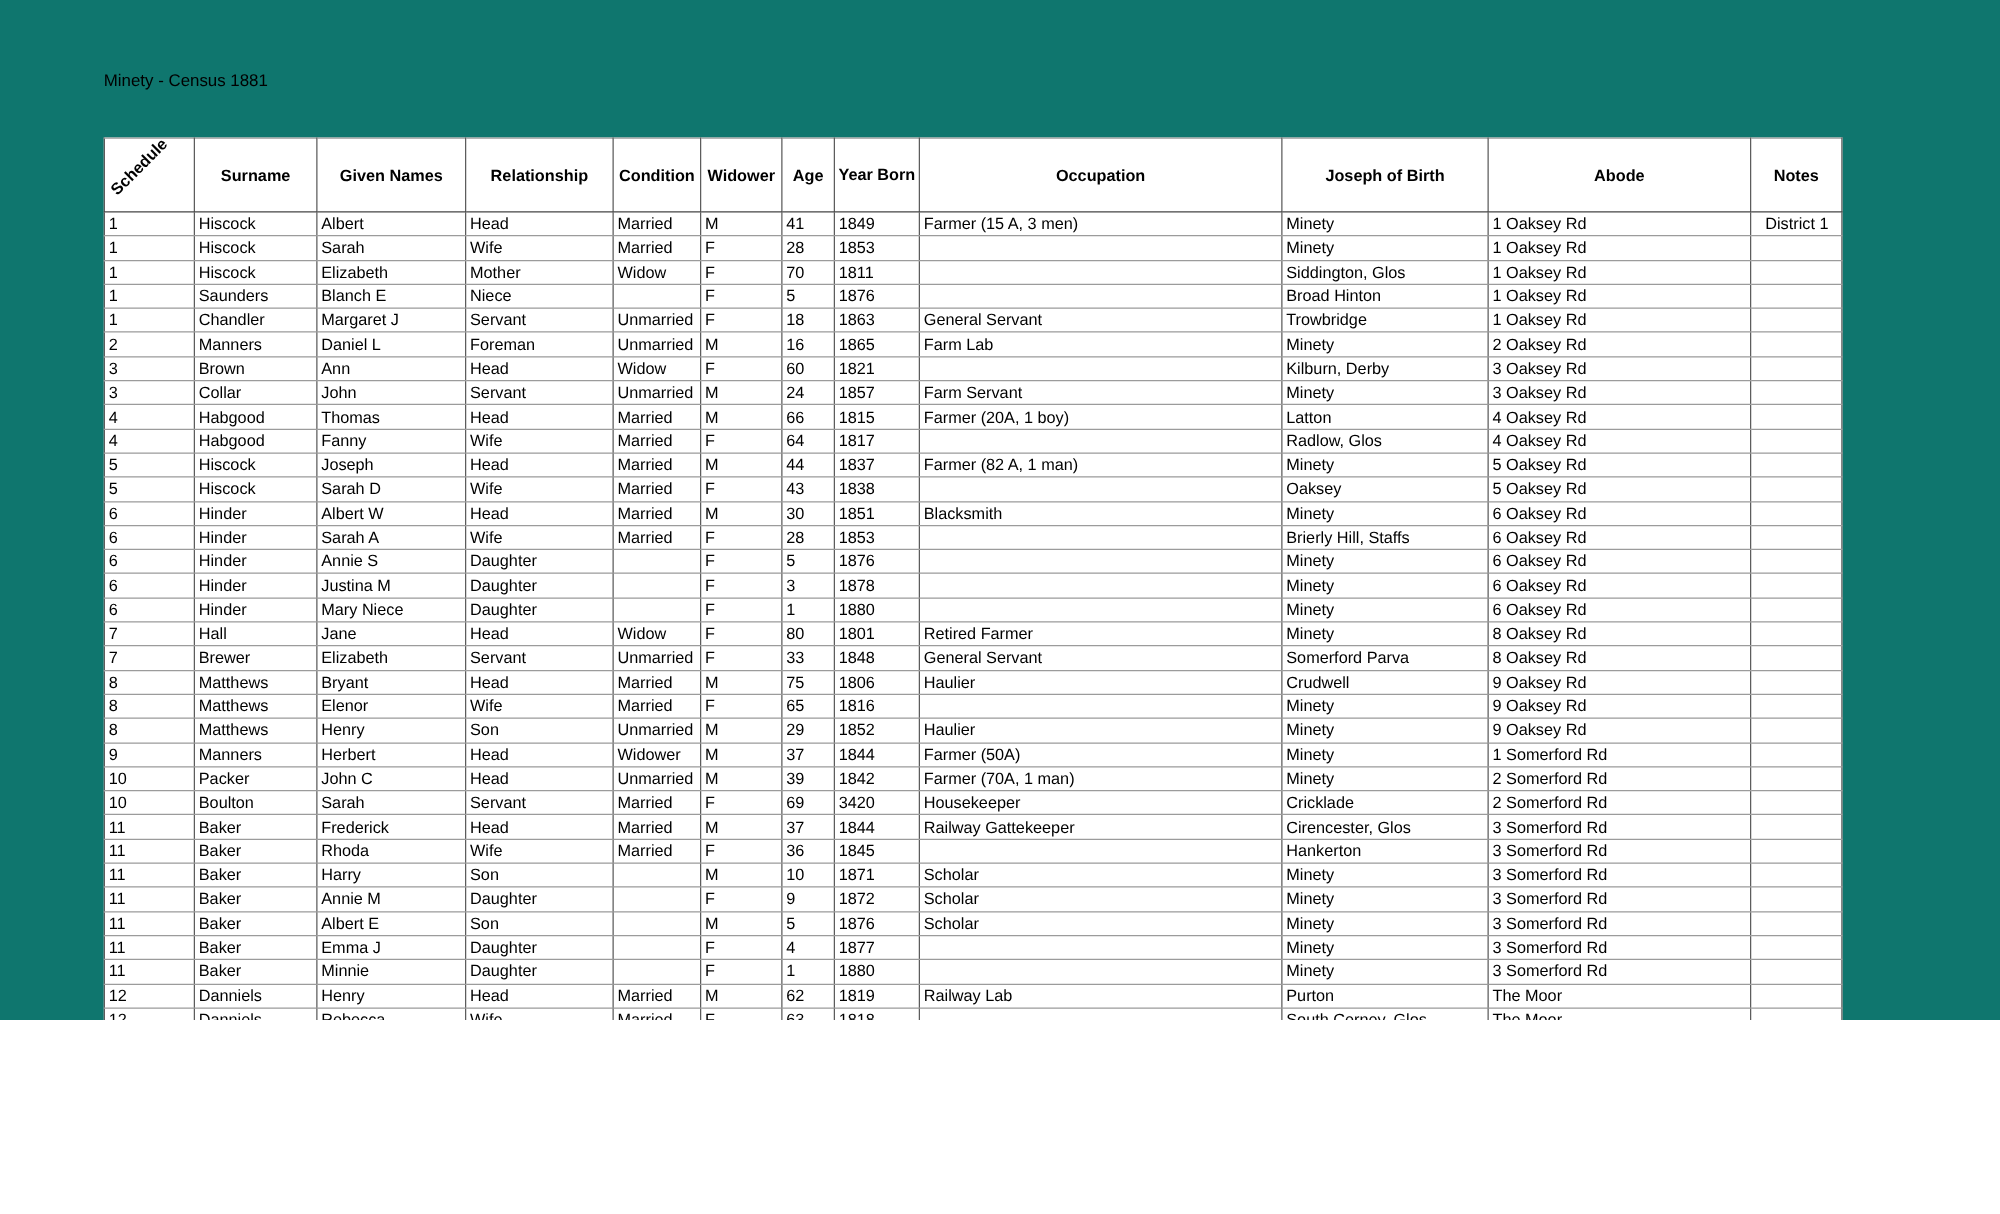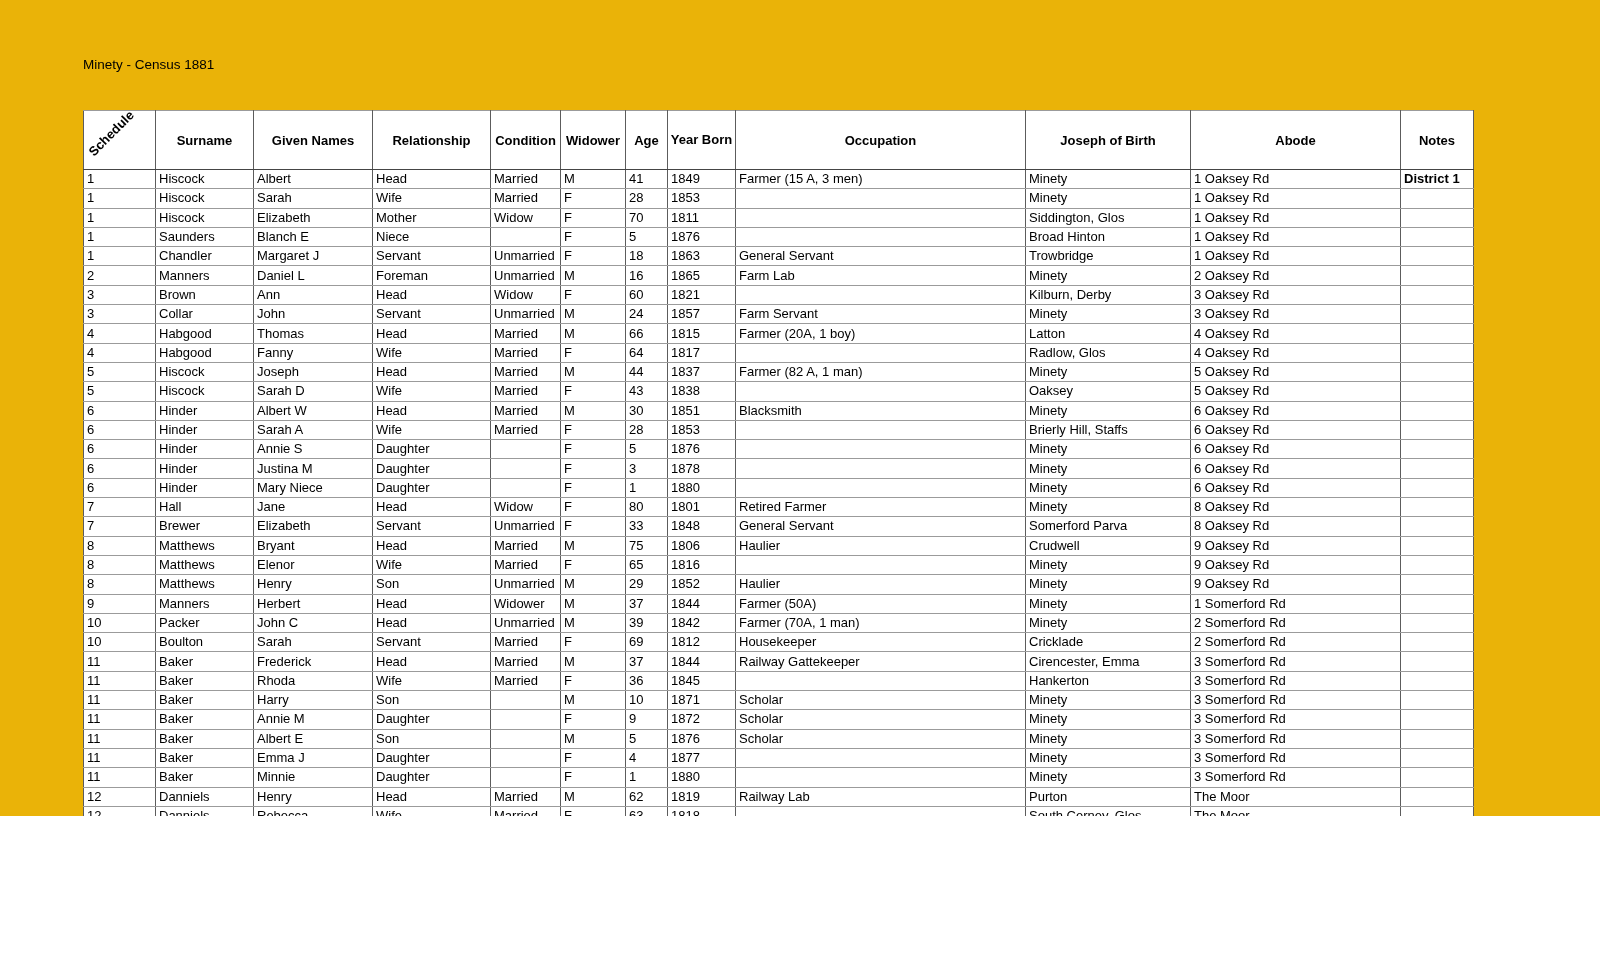--- a/index.html
+++ b/index.html
@@ -6,21 +6,21 @@
     margin: 0;
     padding: 0;
     background: #ffffff;
     font-family: "Liberation Sans", sans-serif;
     color: #000000;
   }
   .page {
     position: relative;
     width: 1600px;
     height: 816px;
-    background: #eab308;
+    background: #0f766e;
     overflow: hidden;
   }
   .doc-title {
     position: absolute;
     left: 83px;
     top: 57px;
     font-size: 13.5px;
     color: #000000;
     white-space: nowrap;
   }
@@ -64,21 +64,21 @@
     white-space: nowrap;
   }
   table.census tbody td {
     height: 18.3px;
     font-size: 13px;
     line-height: 18px;
     padding: 0 2px 0 3px;
     text-align: left;
     vertical-align: middle;
   }
-  table.census tbody td.notes-cell { font-weight: bold; }
+  table.census tbody td.notes-cell { font-weight: normal; text-align: center; }
   .doc-footer {
     position: absolute;
     left: 75px;
     top: 878px;
     font-size: 11.5px;
     color: #000000;
     white-space: nowrap;
     margin-top: 32px;
   }
 </style>
@@ -460,37 +460,37 @@
           <td class="notes-cell"></td>
         </tr>
         <tr>
           <td>10</td>
           <td>Boulton</td>
           <td>Sarah</td>
           <td>Servant</td>
           <td>Married</td>
           <td>F</td>
           <td>69</td>
-          <td>1812</td>
+          <td>3420</td>
           <td>Housekeeper</td>
           <td>Cricklade</td>
           <td>2 Somerford Rd</td>
           <td class="notes-cell"></td>
         </tr>
         <tr>
           <td>11</td>
           <td>Baker</td>
           <td>Frederick</td>
           <td>Head</td>
           <td>Married</td>
           <td>M</td>
           <td>37</td>
           <td>1844</td>
           <td>Railway Gattekeeper</td>
-          <td>Cirencester, Emma</td>
+          <td>Cirencester, Glos</td>
           <td>3 Somerford Rd</td>
           <td class="notes-cell"></td>
         </tr>
         <tr>
           <td>11</td>
           <td>Baker</td>
           <td>Rhoda</td>
           <td>Wife</td>
           <td>Married</td>
           <td>F</td>

